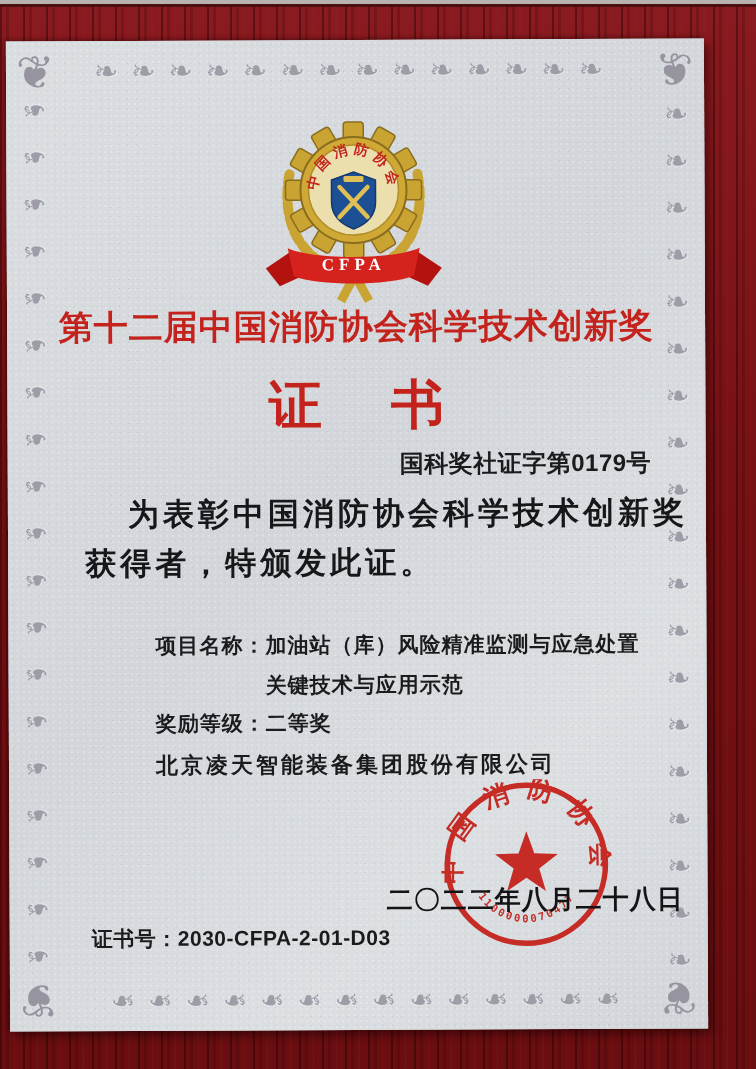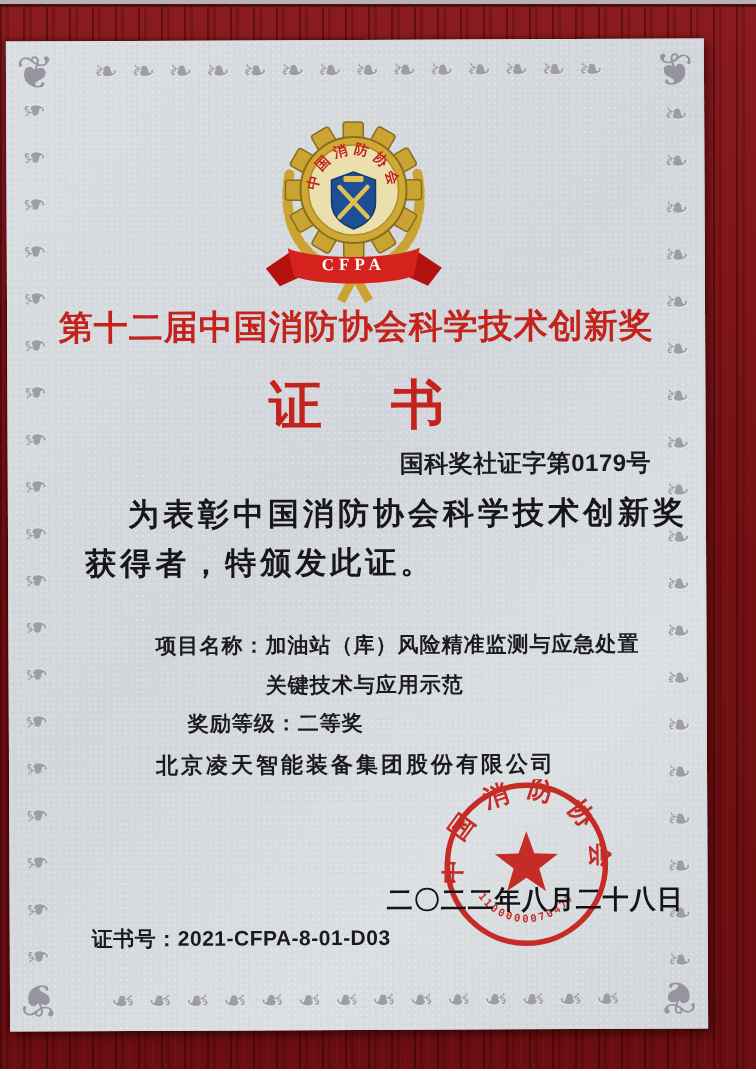--- a/index.html
+++ b/index.html
@@ -72,21 +72,21 @@
     font-family:"Liberation Serif","DejaVu Serif",serif; font-weight:bold;
     font-size:31px; letter-spacing:4px; }
   .citation-1 { top:453px; padding-left:120px; }
   .citation-2 { top:502px; padding-left:77px; }
 
   .field { position:absolute; left:147px; display:flex; align-items:flex-start;
     font-weight:bold; color:#1b1b1d; font-size:21px; line-height:40px; }
   .field .lbl { white-space:nowrap; letter-spacing:1px; }
   .field .val { letter-spacing:1px; }
   .field-project { top:585px; }
-  .field-level { top:663px;margin-left:32px; }
+  .field-level { top:663px; }
   .field-winner { top:705px; font-size:22px; }
   .field-winner .val { letter-spacing:3px; }
 
   .seal { position:absolute; left:432px; top:740px; width:170px; height:170px; opacity:.95; z-index:1; }
 
   .issue-date {
     position:absolute; top:843px; left:377px; z-index:2;
     font-family:"Liberation Serif","DejaVu Serif",serif;
     font-weight:bold; font-size:26px; color:#141416; letter-spacing:1px;
   }
@@ -186,17 +186,17 @@
         <textPath href="#sealArcTop" startOffset="50%" text-anchor="middle">中国消防协会</textPath>
       </text>
       <path id="sealArcBottom" d="M 30.5,104.8 A 58,58 0 0 0 139.5,104.8" fill="none"></path>
       <text font-size="10.5" font-weight="bold" fill="#c5231c" letter-spacing="2.5" font-family="DejaVu Sans Mono, Liberation Mono, monospace">
         <textPath href="#sealArcBottom" startOffset="50%" text-anchor="middle">1100000070477</textPath>
       </text>
     </svg>
 
     <div class="issue-date">二〇二二年八月二十八日</div>
     <div class="cert-no">
-      <span>证书号：</span><span>2021-CFPA-8-01-D03</span>
+      <span>证书号：</span><span>2030-CFPA-2-01-D03</span>
     </div>
 
   </div>
 </div>
 
 </body></html>

